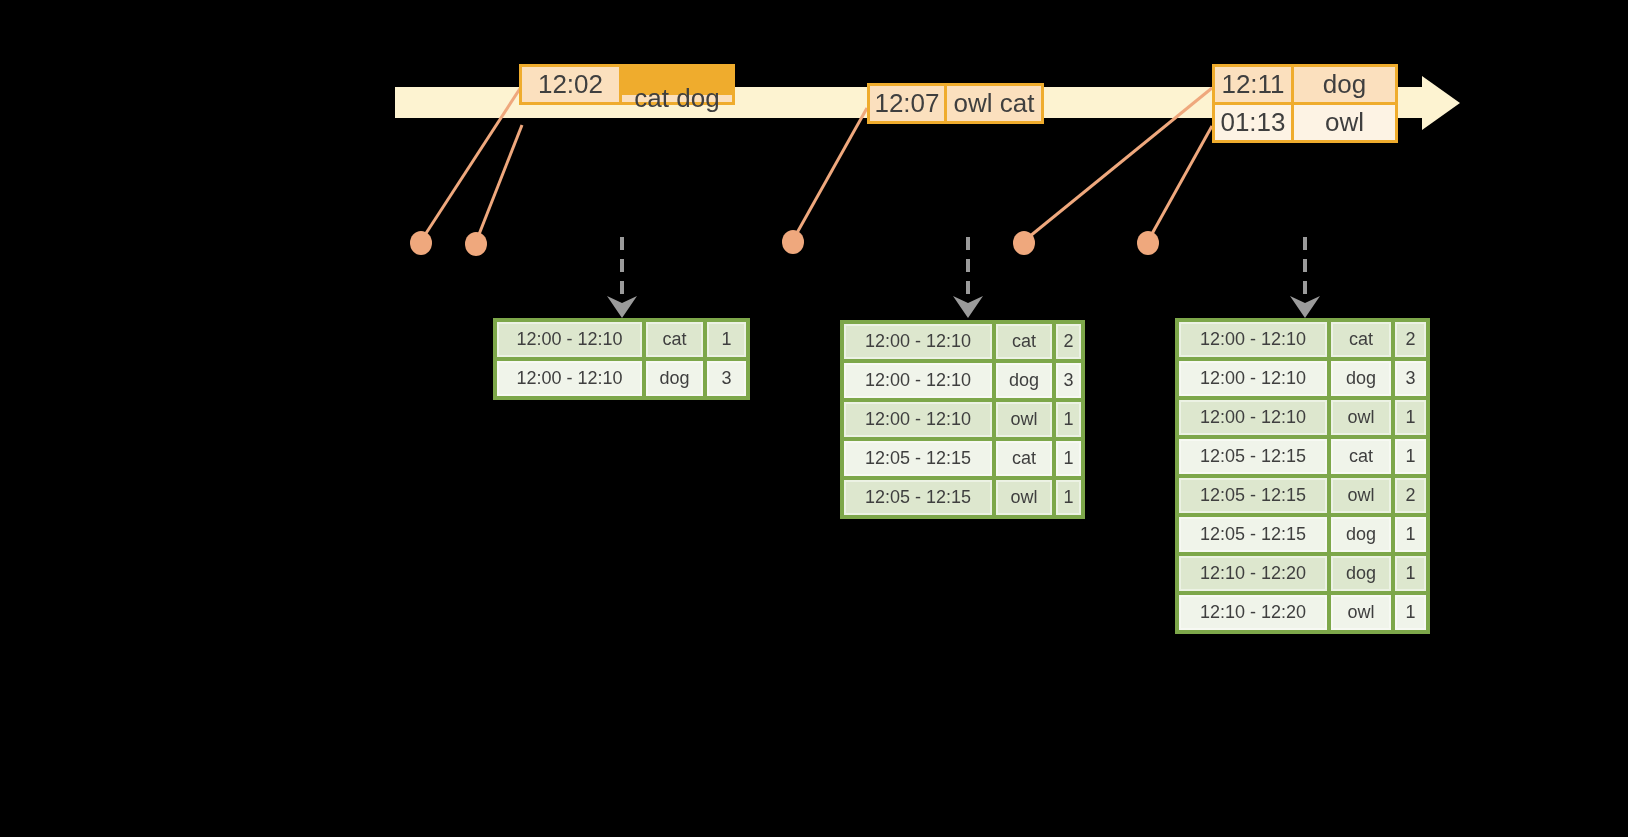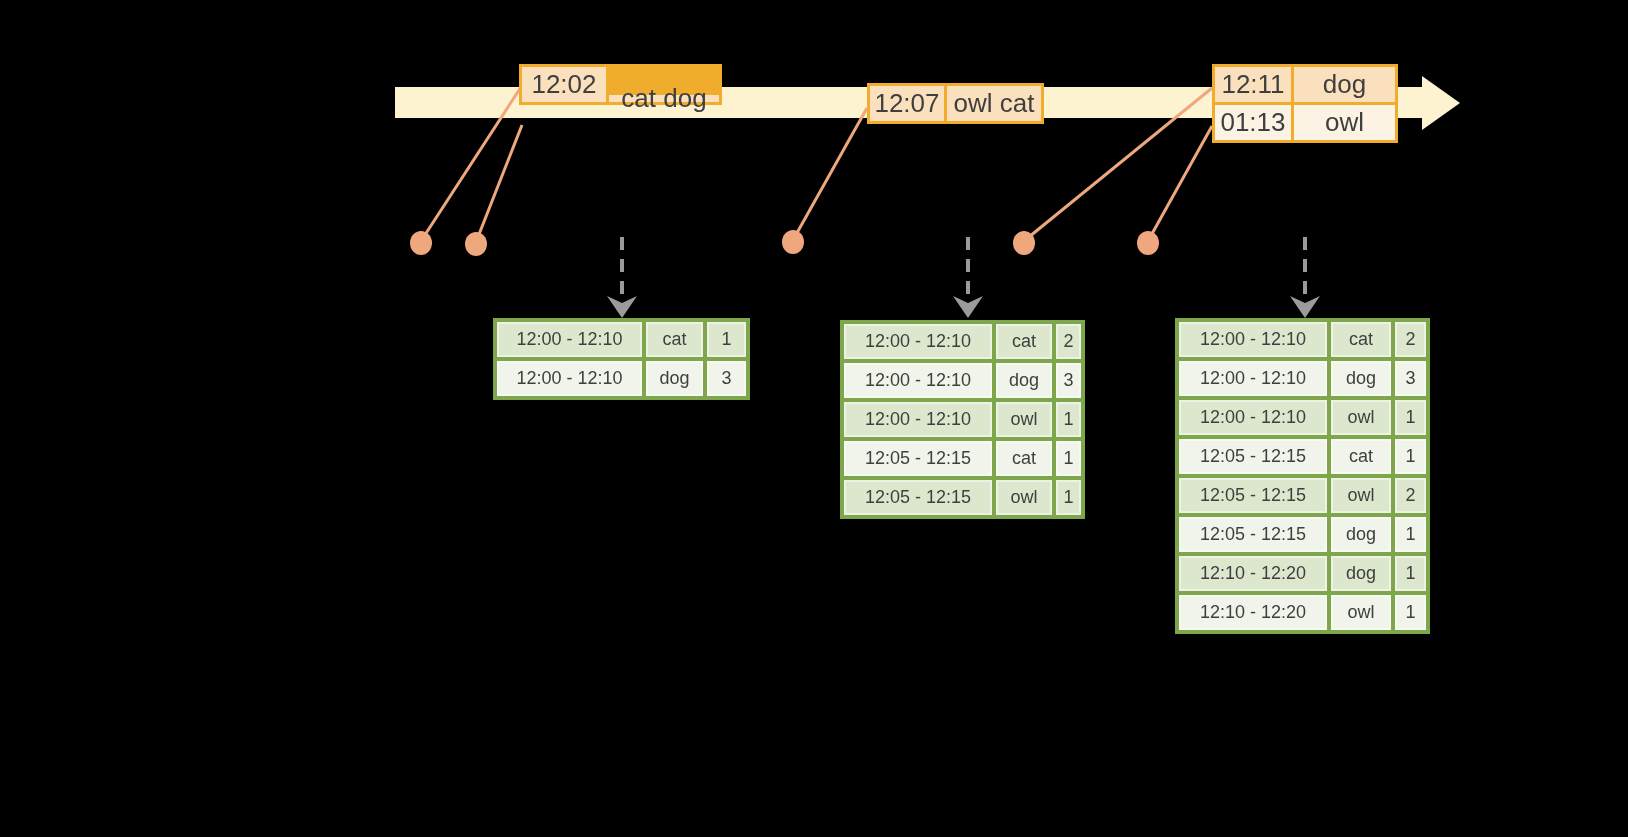--- a/index.html
+++ b/index.html
@@ -46,21 +46,21 @@
     display:flex; flex-direction:column; gap:3px;
   }
   .event-table .row { display:flex; gap:3px; height:35px; }
   .event-table .cell {
     display:flex; align-items:center; justify-content:center;
     font-size:26px; color:var(--text); white-space:nowrap;
   }
   .event-table .row:nth-child(odd) .cell { background:var(--peach-dark); }
   .event-table .row:nth-child(even) .cell { background:var(--peach-light); }
   .et-1 { left:519px; top:64px; }
-  .et-1 .c-time { width:84px; } .et-1 .c-words { width:110px;margin-top:28px; }
+  .et-1 .c-time { width:97px; } .et-1 .c-words { width:110px;margin-top:28px; }
   .et-2 { left:867px; top:83px; }
   .et-2 .c-time { width:74px; } .et-2 .c-words { width:94px; }
   .et-3 { left:1212px; top:64px;text-align:right; }
   .et-3 .c-time { width:76px; } .et-3 .c-words { width:101px; }
 
   
   .result-table {
     position:absolute; z-index:3;
     background:var(--green); border:4px solid var(--green);
     display:flex; flex-direction:column; gap:4px;

